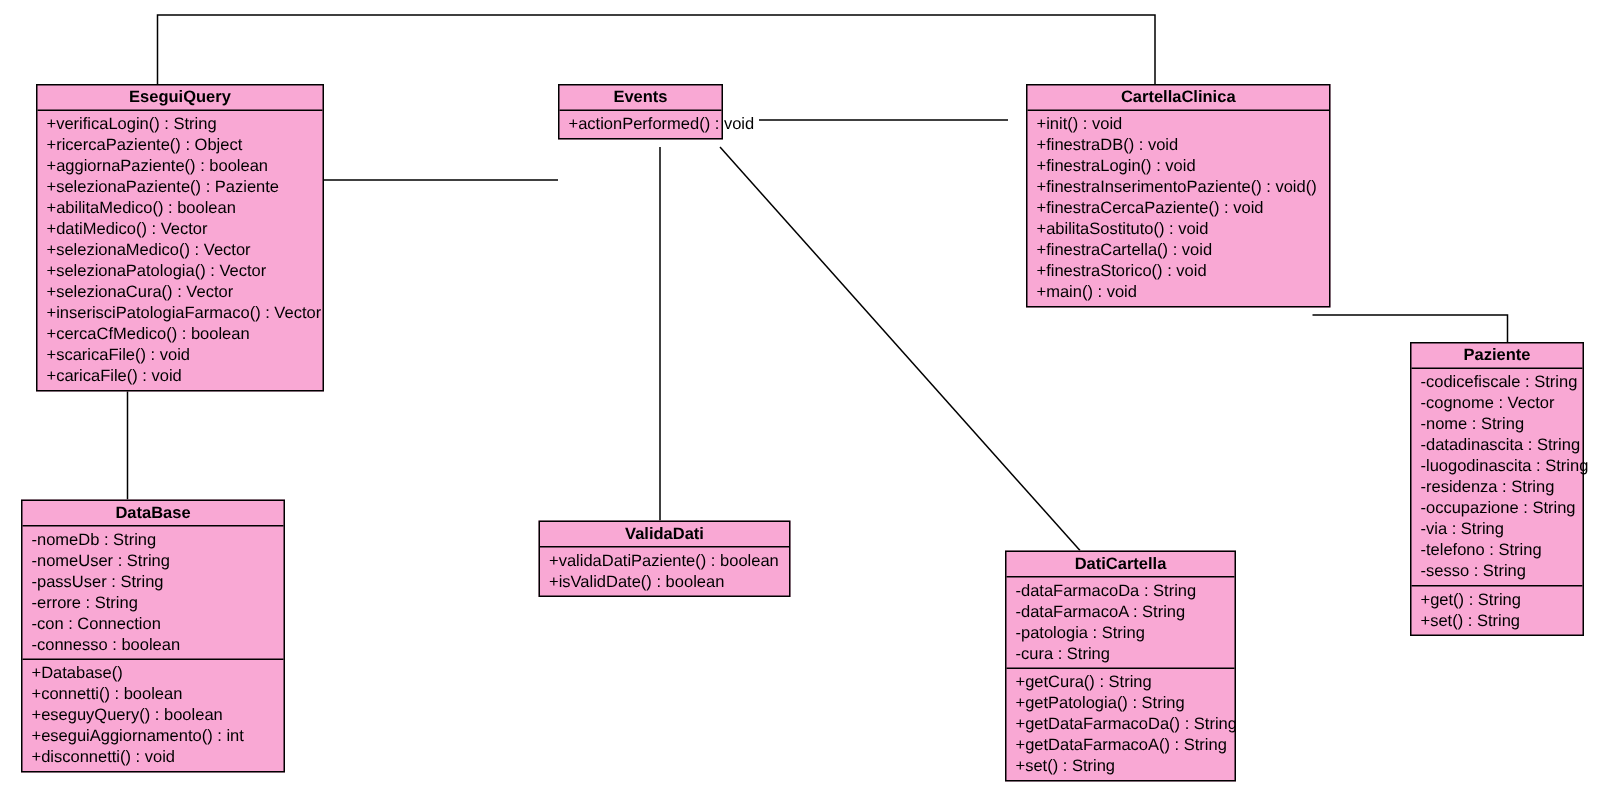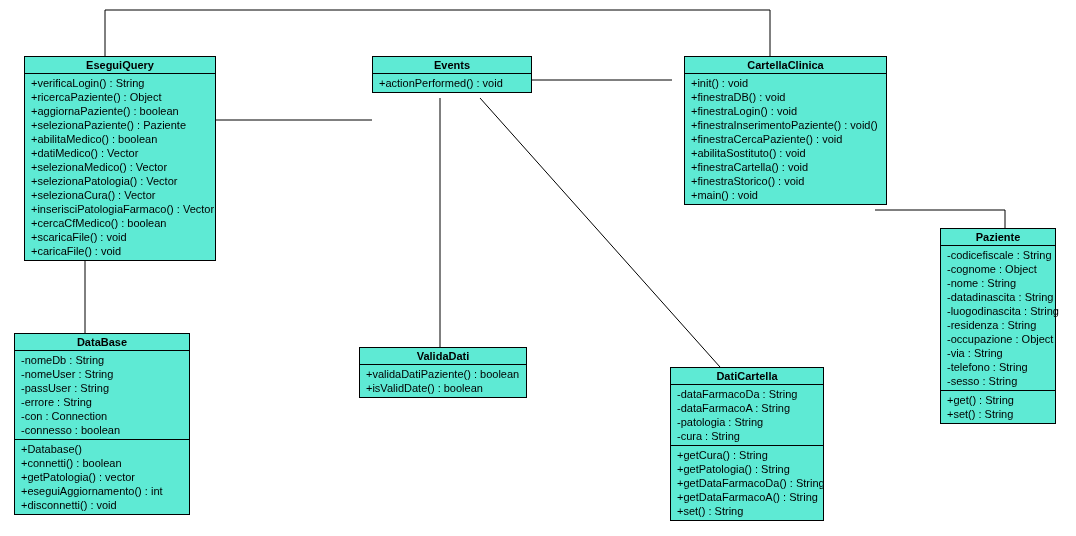--- a/index.html
+++ b/index.html
@@ -1,18 +1,18 @@
 <!DOCTYPE html>
 <html><head>
 <meta charset="utf-8">
 <style>
   html,body{margin:0;padding:0;font-family:Arial,Helvetica,sans-serif;font-size:11px;color:#000;background:#fff}
   .canvas{position:relative;width:1076px;height:536px}
   svg.connectors{position:absolute;left:0;top:0;width:1076px;height:536px;pointer-events:none}
-  .cls{position:absolute;background:#5eead4;border:1px solid #000;box-sizing:border-box}
+  .cls{position:absolute;background:#f9a8d4;border:1px solid #000;box-sizing:border-box}
   .cls .title{font-weight:bold;text-align:center;border-bottom:1px solid #000;padding:2px 4px}
   .cls .section{border-bottom:1px solid #000;padding:2px 6px}
   .cls .section:last-child{border-bottom:none}
   .row{white-space:nowrap;line-height:14px}
 </style>
 </head>
 <body>
 
 <div class="canvas">
 
@@ -45,21 +45,21 @@
         <div class="row">+selezionaMedico() : Vector</div>
         <div class="row">+selezionaPatologia() : Vector</div>
         <div class="row">+selezionaCura() : Vector</div>
         <div class="row">+inserisciPatologiaFarmaco() : Vector</div>
         <div class="row">+cercaCfMedico() : boolean</div>
         <div class="row">+scaricaFile() : void</div>
         <div class="row">+caricaFile() : void</div>
       </div>
   </div>
 
-  <div class="cls" style="left:372px;top:56px;width:160px">
+  <div class="cls" style="left:372px;top:56px;width:110px">
     <div class="title">Events</div>
     <div class="section">
         <div class="row">+actionPerformed() : void</div>
       </div>
   </div>
 
   <div class="cls" style="left:684px;top:56px;width:203px">
     <div class="title">CartellaClinica</div>
     <div class="section">
         <div class="row">+init() : void</div>
@@ -71,26 +71,26 @@
         <div class="row">+finestraCartella() : void</div>
         <div class="row">+finestraStorico() : void</div>
         <div class="row">+main() : void</div>
       </div>
   </div>
 
   <div class="cls" style="left:940px;top:228px;width:116px">
     <div class="title">Paziente</div>
     <div class="section">
         <div class="row">-codicefiscale : String</div>
-        <div class="row">-cognome : Object</div>
+        <div class="row">-cognome : Vector</div>
         <div class="row">-nome : String</div>
         <div class="row">-datadinascita : String</div>
         <div class="row">-luogodinascita : String</div>
         <div class="row">-residenza : String</div>
-        <div class="row">-occupazione : Object</div>
+        <div class="row">-occupazione : String</div>
         <div class="row">-via : String</div>
         <div class="row">-telefono : String</div>
         <div class="row">-sesso : String</div>
       </div>
     <div class="section">
         <div class="row">+get() : String</div>
         <div class="row">+set() : String</div>
       </div>
   </div>
 
@@ -100,21 +100,21 @@
         <div class="row">-nomeDb : String</div>
         <div class="row">-nomeUser : String</div>
         <div class="row">-passUser : String</div>
         <div class="row">-errore : String</div>
         <div class="row">-con : Connection</div>
         <div class="row">-connesso : boolean</div>
       </div>
     <div class="section">
         <div class="row">+Database()</div>
         <div class="row">+connetti() : boolean</div>
-        <div class="row">+getPatologia() : vector</div>
+        <div class="row">+eseguyQuery() : boolean</div>
         <div class="row">+eseguiAggiornamento() : int</div>
         <div class="row">+disconnetti() : void</div>
       </div>
   </div>
 
   <div class="cls" style="left:359px;top:347px;width:168px">
     <div class="title">ValidaDati</div>
     <div class="section">
         <div class="row">+validaDatiPaziente() : boolean</div>
         <div class="row">+isValidDate() : boolean</div>

